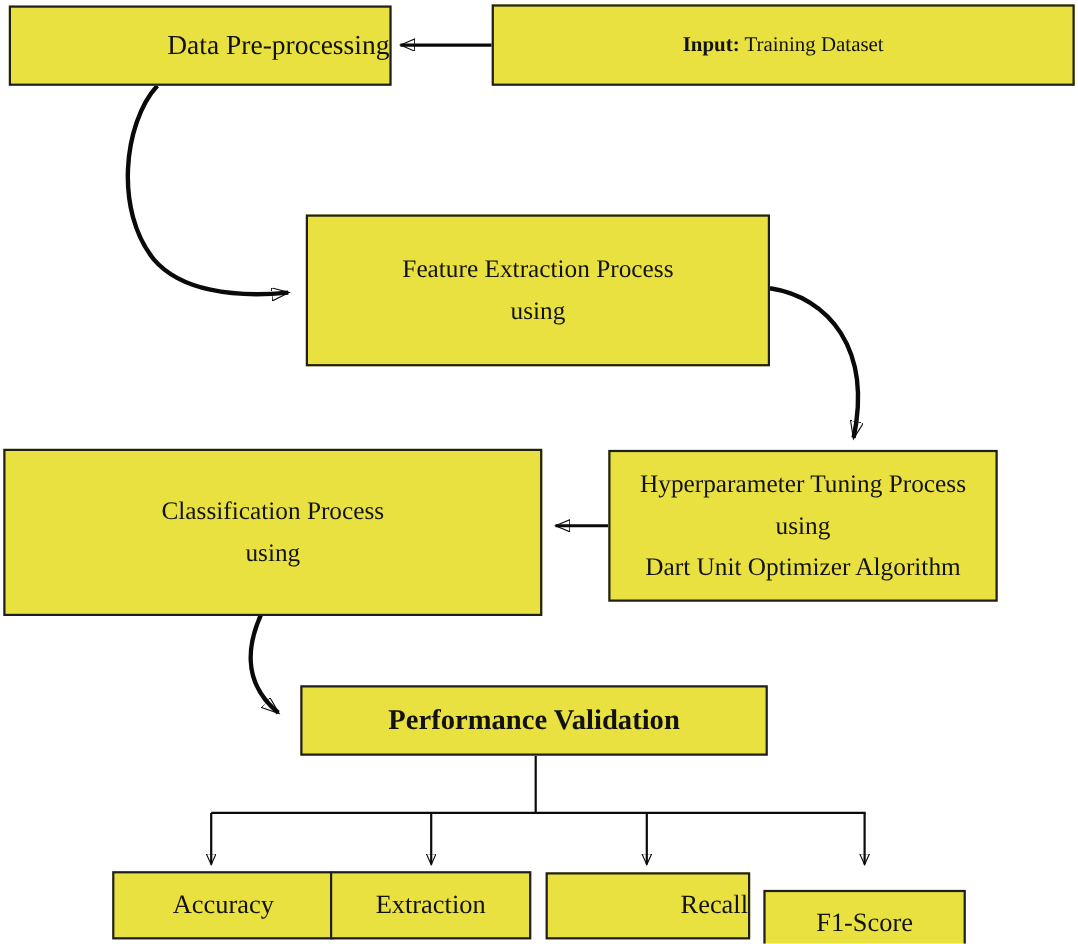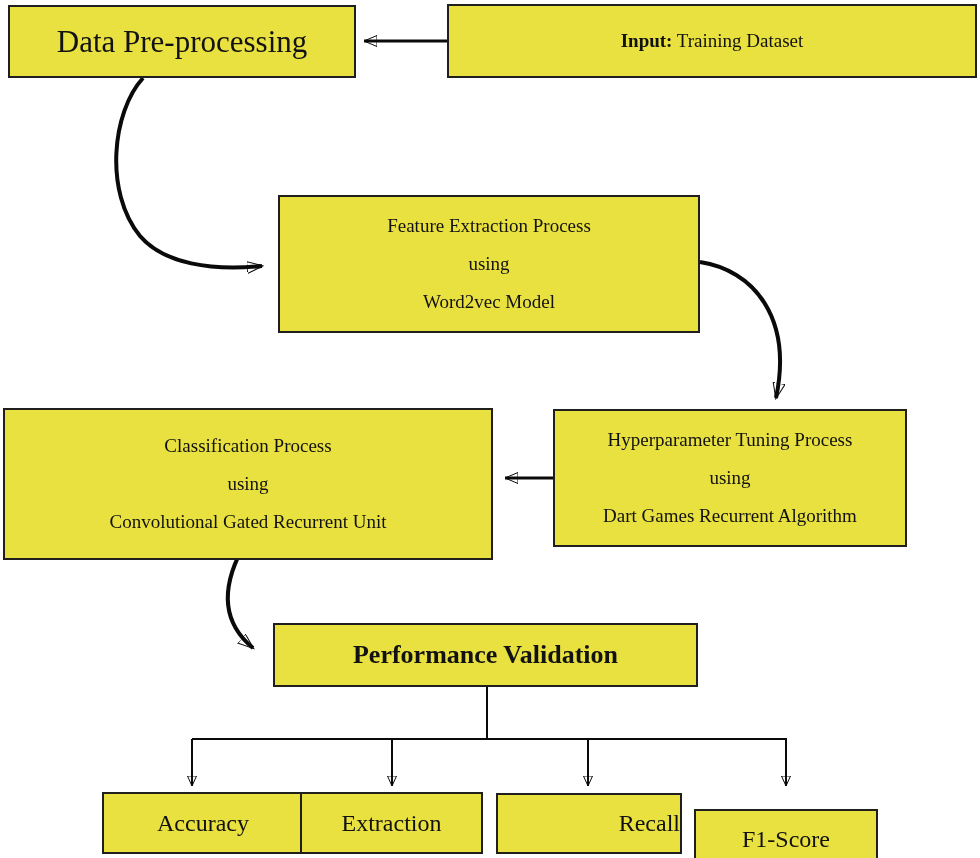--- a/index.html
+++ b/index.html
@@ -26,23 +26,23 @@
     background: var(--box-fill, #e9e13f);
     border: 2.5px solid var(--box-border, #1f1f1e);
     display: flex;
     flex-direction: column;
     align-items: center;
     justify-content: center;
     text-align: center;
     color: #121212;
   }
   .node .ln { display: block; white-space: nowrap; }
-  .single  { font-size: 31px; }
+  .single  { font-size: 25px; align-items: flex-end; }
   .input-box { font-size: 19px; }
-  .multi   { font-size: 19px; }
+  .multi   { font-size: 23px; }
   .multi .ln { line-height: 38px; }
   .perf    { font-size: 26px; font-weight: bold; }
   .metric  { font-size: 24px; }
   svg path { stroke: var(--arrow, #0a0a0a); fill: none; }
 </style>
 </head>
 <body>
 
 <div id="canvas">
 
@@ -80,33 +80,31 @@
     <span class="ln">Data Pre-processing</span>
   </div>
 
   <div class="node input-box" style="left:447px; top:4px; width:530px; height:74px;">
     <span class="ln"><b>Input:</b><span> Training Dataset</span></span>
   </div>
 
   <div class="node multi" style="left:278px; top:195px; width:422px; height:138px;">
     <span class="ln">Feature Extraction Process</span>
     <span class="ln">using</span>
-    <span class="ln">Word2vec Model</span>
   </div>
 
   <div class="node multi" style="left:3px; top:408px; width:490px; height:152px;">
     <span class="ln">Classification Process</span>
     <span class="ln">using</span>
-    <span class="ln">Convolutional Gated Recurrent Unit</span>
   </div>
 
   <div class="node multi" style="left:553px; top:409px; width:354px; height:138px;">
     <span class="ln">Hyperparameter Tuning Process</span>
     <span class="ln">using</span>
-    <span class="ln">Dart Games Recurrent Algorithm</span>
+    <span class="ln">Dart Unit Optimizer Algorithm</span>
   </div>
 
   <div class="node perf" style="left:273px; top:623px; width:425px; height:64px;">
     <span class="ln">Performance Validation</span>
   </div>
 
   <div class="node metric" style="left:102px; top:792px; width:202px; height:62px;">
     <span class="ln">Accuracy</span>
   </div>
 

